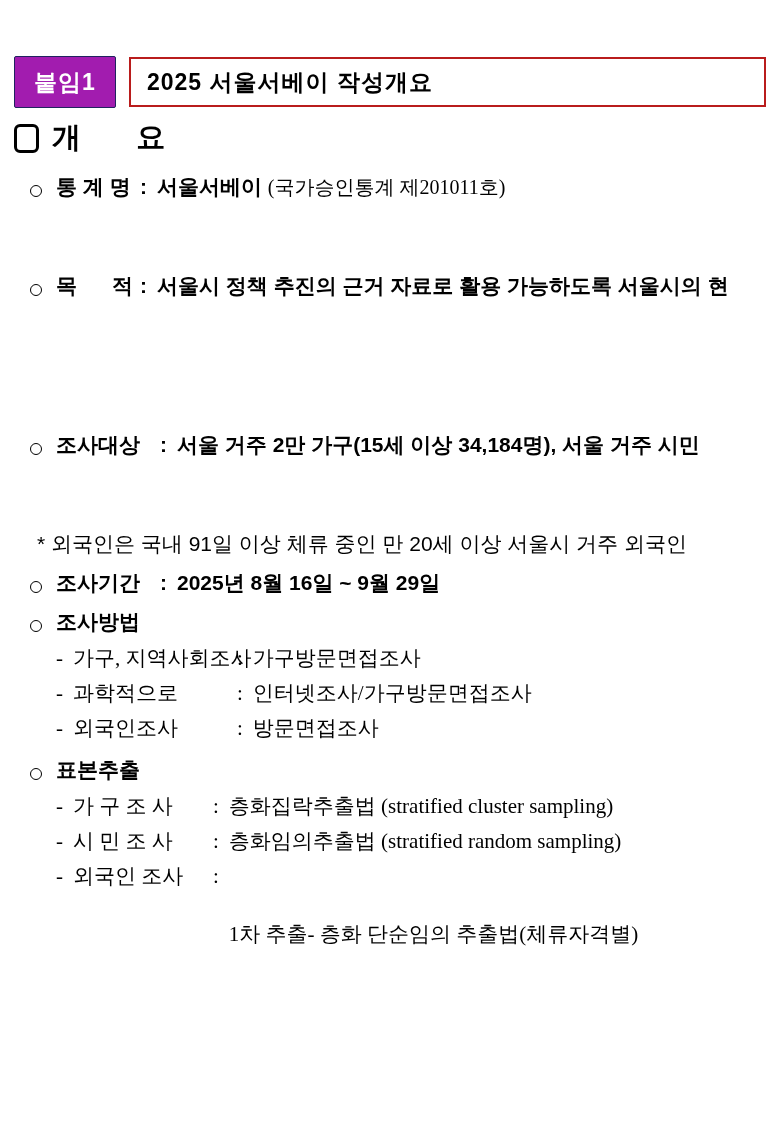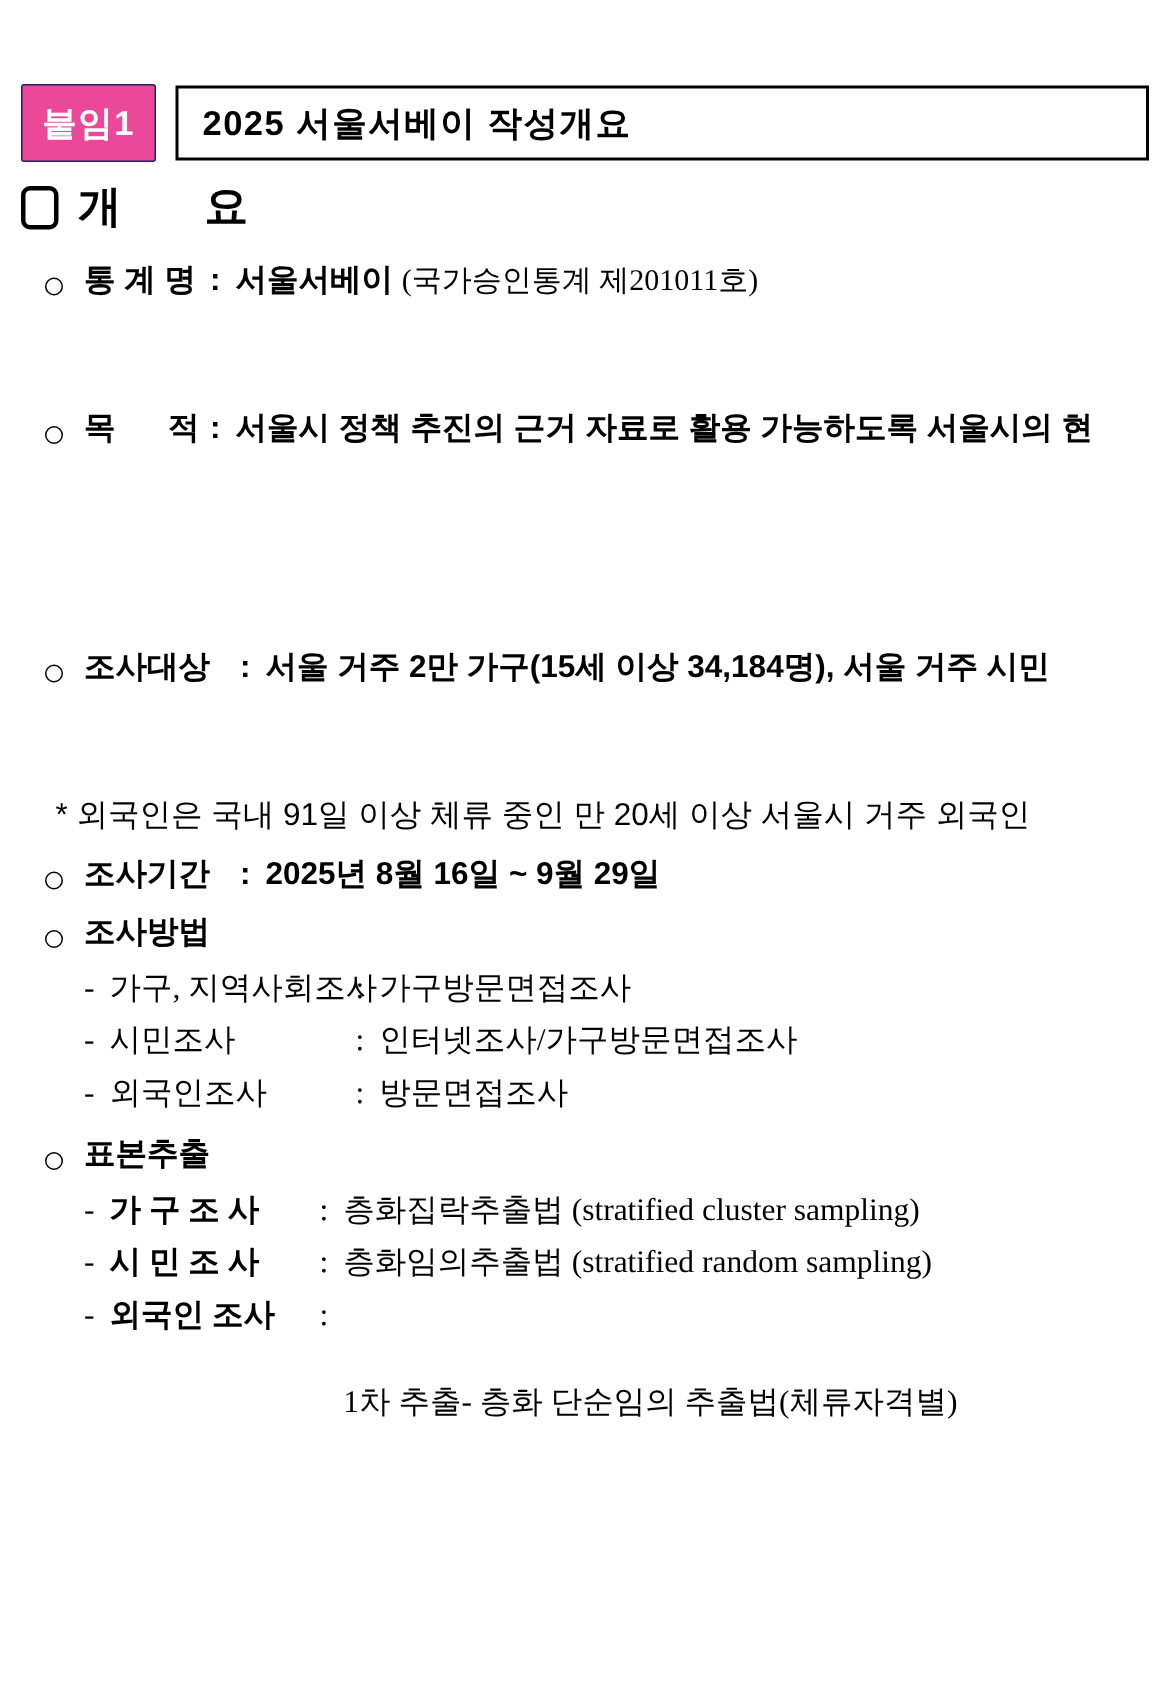--- a/index.html
+++ b/index.html
@@ -9,30 +9,30 @@
     color: #000;
     font-family: "Liberation Sans", sans-serif;
     overflow: hidden;
   }
   * { box-sizing: border-box; }
   .page { padding: 56px 14px 0 14px; }
 
   
   .header-row { display: flex; gap: 13px; align-items: stretch; margin-bottom: 12px; }
   .badge {
-    width: 90px; height: 52px; flex: none;
-    background: #ec4899; color: #fff;
+    width: 102px; height: 52px; flex: none;
+    background: #a21caf; color: #fff;
     border: 1px solid #20235f;
     display: flex; align-items: center; justify-content: center;
     font-weight: bold; font-size: 23px; letter-spacing: 1px;
     border-radius: 2px;
   }
   .title-box {
     flex: 1; height: 50px; margin-top: 1px;
-    border: 2px solid #000000;
+    border: 2px solid #b91c1c;
     display: flex; align-items: center;
     padding-left: 16px;
     font-weight: bold; font-size: 23px; letter-spacing: 1px;
   }
 
   
   .section-heading { display: flex; align-items: center; margin: 10px 0 16px 0; height: 36px; }
   .square-bullet {
     width: 25px; height: 29px; flex: none;
     border: 3px solid #000; border-radius: 6px;
@@ -58,21 +58,21 @@
   .note-inline { font-size: 20px; }
 
   .note-row { margin: 0 0 9px 23px; font-family: Liberation Sans, sans-serif;
               font-size: 21px; line-height: 30px; white-space: pre; }
 
   .sub-row { display: flex; align-items: flex-start; margin: 0 0 6px 42px;
              font-family: "Liberation Serif", serif; font-size: 21px; line-height: 29px; }
   .dash { flex: none; margin-right: 10px; }
   .sub-lbl { white-space: pre; flex: none; }
   .sw1 { width: 164px; }
-  .sw2 { width: 140px; font-weight: bold; }
+  .sw2 { width: 140px; }
   .sub-val { white-space: pre; }
   .sub-val div { white-space: pre; }
   .grp-end { margin-bottom: 12px; }
 </style>
 </head>
 <body>
 
 <div class="page">
 
   <div class="header-row">
@@ -126,21 +126,21 @@
     <span class="lbl">조사방법</span>
   </div>
   <div class="sub-row">
     <span class="dash">-</span>
     <span class="sub-lbl sw1">가구, 지역사회조사</span>
     <span class="colon">:</span>
     <span class="sub-val">가구방문면접조사</span>
   </div>
   <div class="sub-row">
     <span class="dash">-</span>
-    <span class="sub-lbl sw1">시민조사</span>
+    <span class="sub-lbl sw1">과학적으로</span>
     <span class="colon">:</span>
     <span class="sub-val">인터넷조사/가구방문면접조사</span>
   </div>
   <div class="sub-row grp-end">
     <span class="dash">-</span>
     <span class="sub-lbl sw1">외국인조사</span>
     <span class="colon">:</span>
     <span class="sub-val">방문면접조사</span>
   </div>
 

